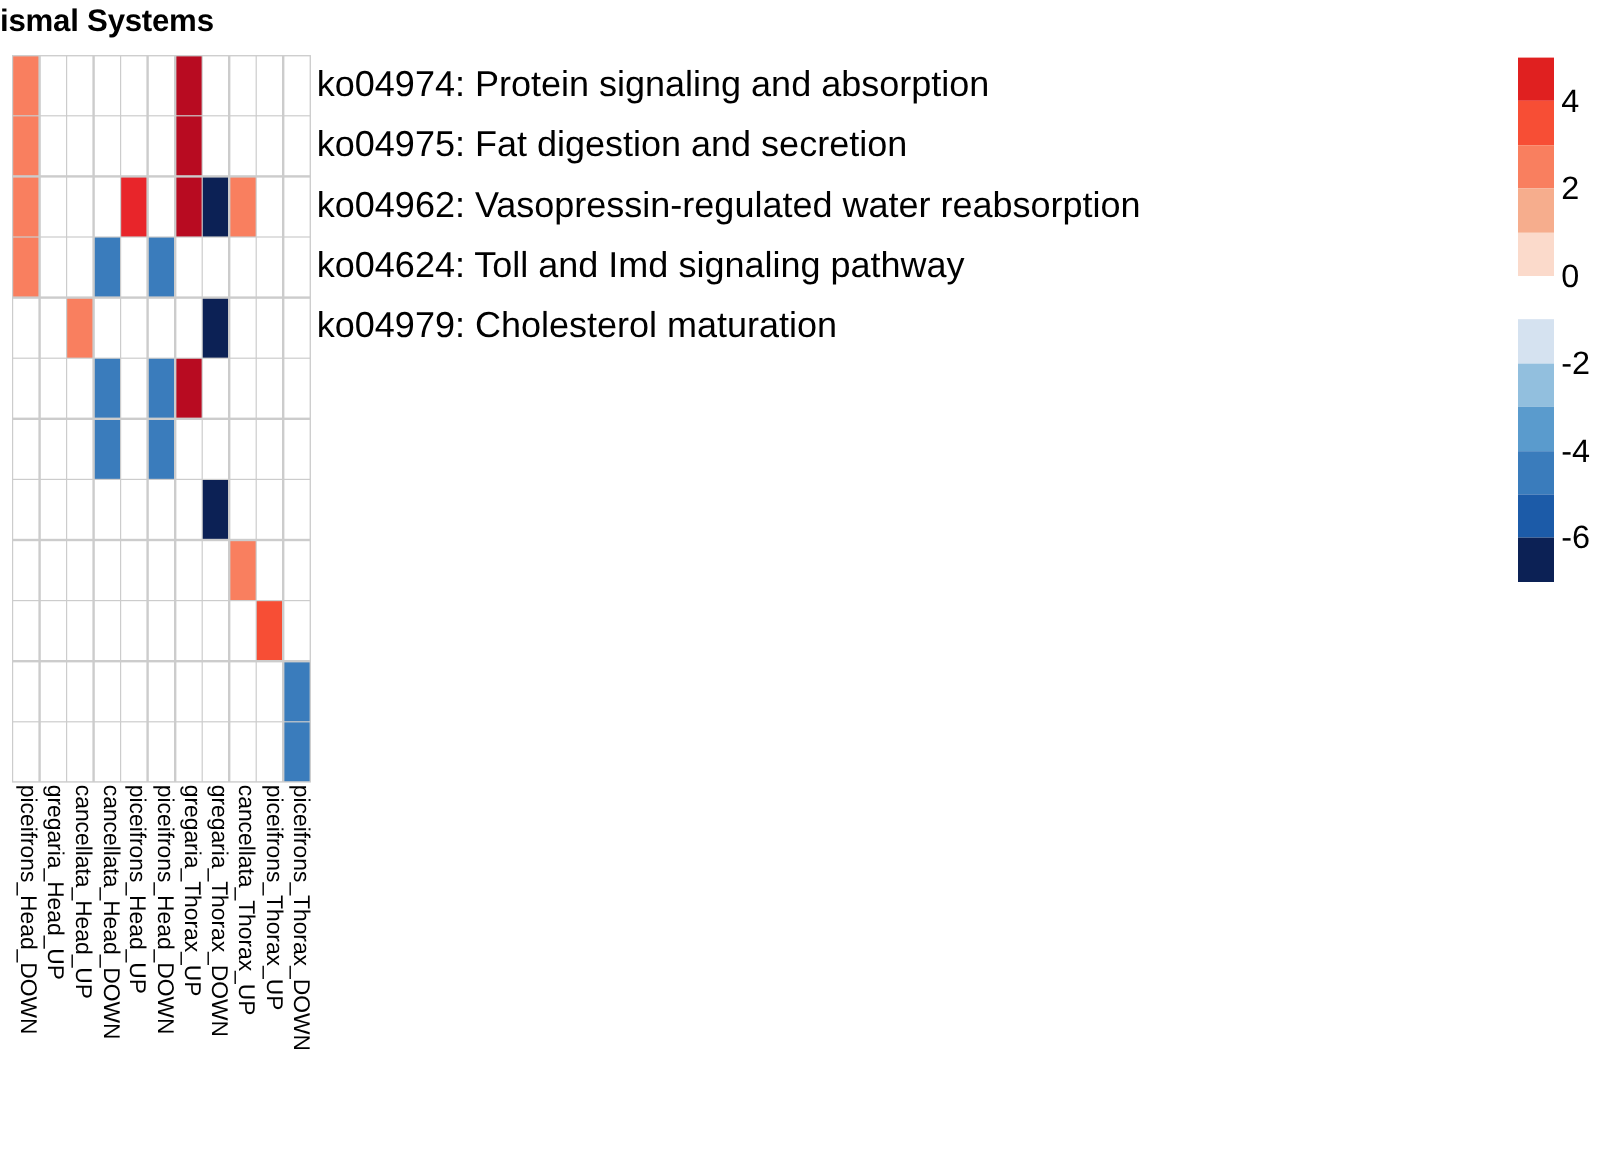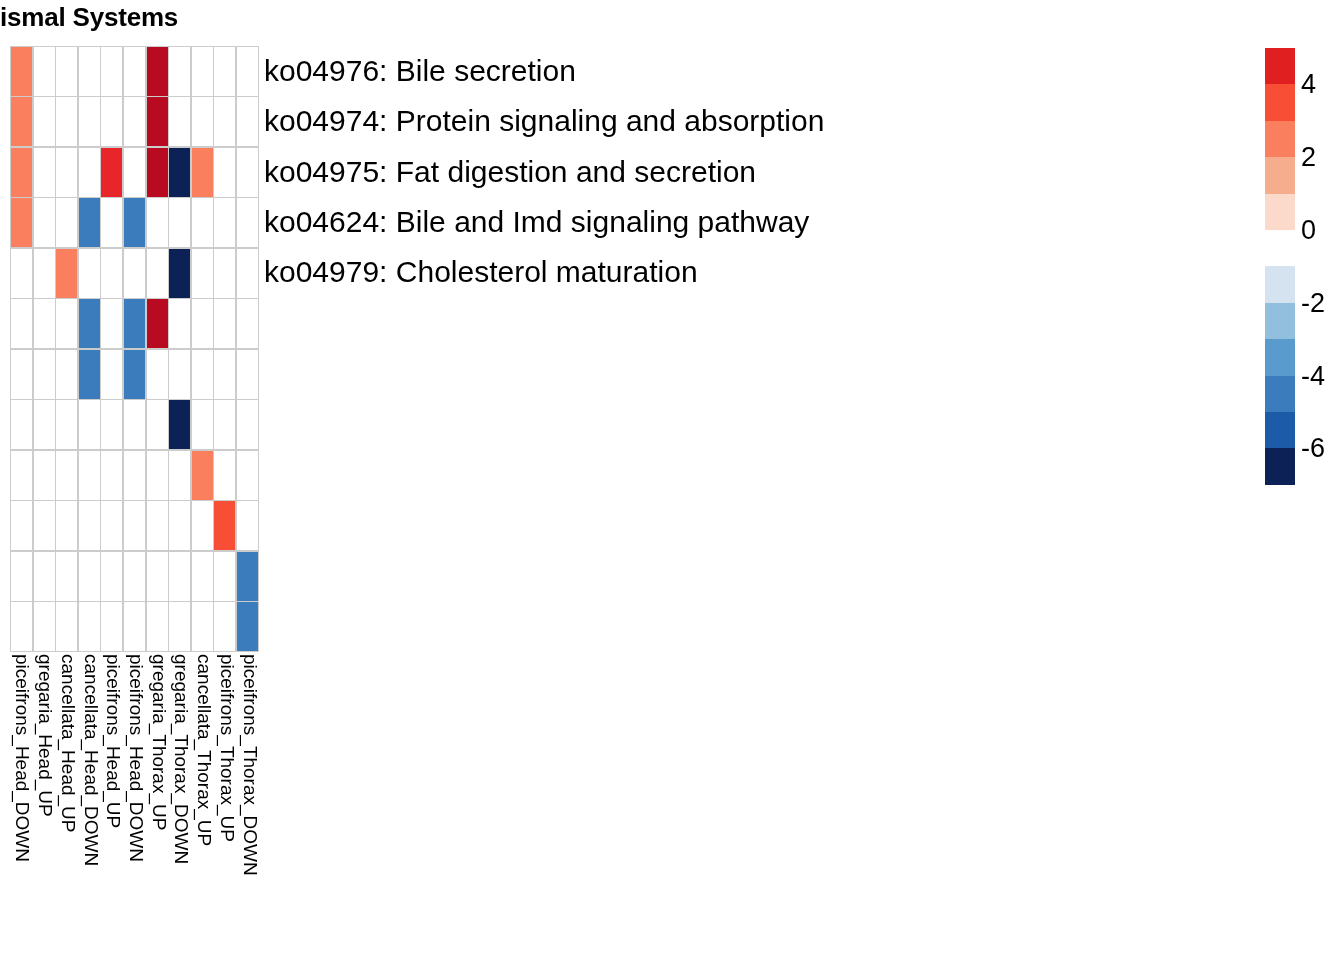--- a/index.html
+++ b/index.html
@@ -257,24 +257,24 @@
     <div class="cell" style="background: rgb(255, 255, 255);"></div>
     <div class="cell" style="background: rgb(255, 255, 255);"></div>
     <div class="cell" style="background: rgb(255, 255, 255);"></div>
     <div class="cell" style="background: rgb(255, 255, 255);"></div>
     <div class="cell" style="background: rgb(255, 255, 255);"></div>
     <div class="cell" style="background: rgb(255, 255, 255);"></div>
     <div class="cell" style="background: rgb(58, 124, 188);"></div>
   </div>
 
 <div id="row-labels">
-    <div class="row-label">ko04976: Bile secretion</div>
     <div class="row-label">ko04974: Protein signaling and absorption</div>
     <div class="row-label">ko04975: Fat digestion and secretion</div>
-    <div class="row-label">ko04624: Bile and Imd signaling pathway</div>
+    <div class="row-label">ko04962: Vasopressin-regulated water reabsorption</div>
+    <div class="row-label">ko04624: Toll and Imd signaling pathway</div>
     <div class="row-label">ko04979: Cholesterol maturation</div>
   </div>
 
 <div id="col-labels">
     <div class="col-label-wrap">
       <span class="col-label">piceifrons_Head_DOWN</span>
     </div>
     <div class="col-label-wrap">
       <span class="col-label">gregaria_Head_UP</span>
     </div>

